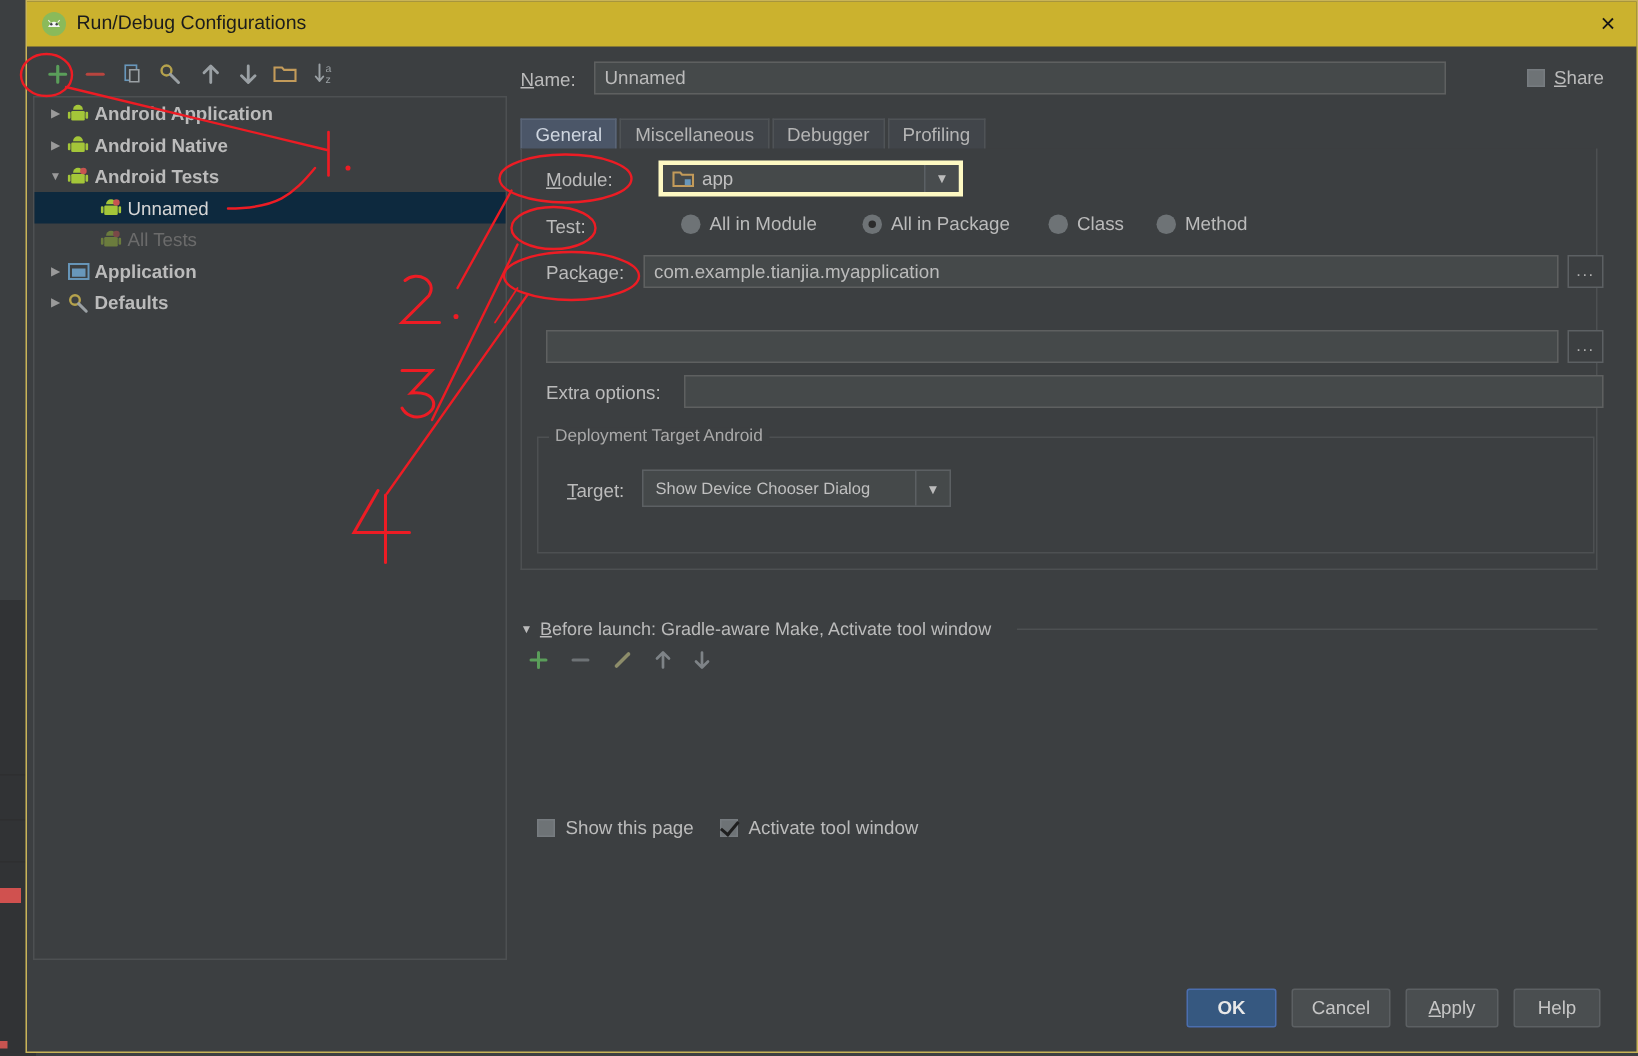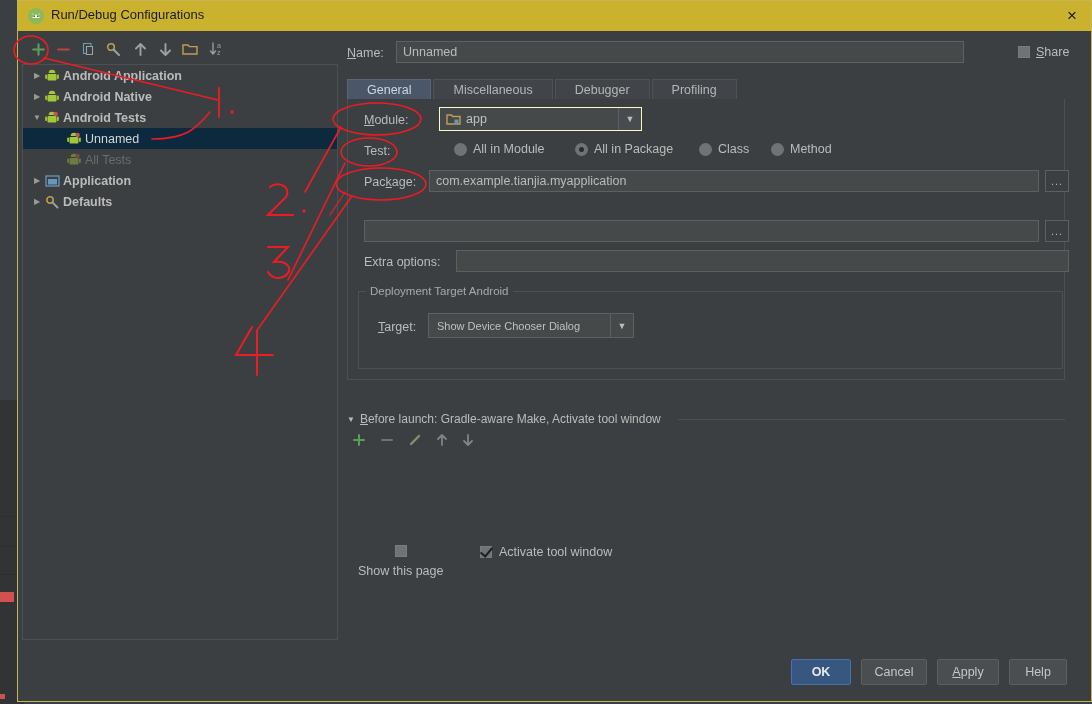--- a/index.html
+++ b/index.html
@@ -39,29 +39,29 @@
   .tico{width:18px;display:inline-block;text-align:center;}
 
   
   .splitter{position:absolute;left:333px;top:330px;width:6px;height:30px;}
   .splitter i{position:absolute;width:2px;height:2px;background:#8b8b8b;border-radius:50%;}
   .lbl{font-size:12.5px;color:#bbbbbb;font-family:"Liberation Sans",sans-serif;}
   .u{text-decoration:underline;}
   .field{background:#45494a;border:1px solid #5e6060;box-sizing:border-box;color:#bbbbbb;
          font-size:12.5px;padding:2px 6px;font-family:"Liberation Sans",sans-serif;}
   .tabbar{position:absolute;left:346px;top:77px;height:22px;display:flex;align-items:flex-end;}
-  .tab{height:21px;padding:0 19px;font-size:12.5px;color:#b5b5b5;display:flex;align-items:center;
+  .tab{height:21px;padding:0 9px;font-size:12.5px;color:#b5b5b5;display:flex;align-items:center;
        background:#41454a;border:1px solid #4f5356;border-bottom:none;margin-right:2px;
        box-sizing:border-box;}
   .tab.active{background:#4b5668;color:#cfd6e0;border-color:#5a6577;}
 
   .panel{position:absolute;left:346px;top:98px;width:718px;height:281px;
          border:1px solid #4d5052;border-top:none;box-sizing:border-box;background:#3c3f41;}
 
-  .combo{position:absolute;background:#45494a;border:1px solid #fef9c3;box-sizing:border-box;
+  .combo{position:absolute;background:#45494a;border:3px solid #fef9c3;box-sizing:border-box;
          display:flex;align-items:center;}
   .combo .cv{flex:1;font-size:12.5px;color:#c0c0c0;padding-left:6px;display:flex;align-items:center;gap:5px;}
   .combo .carrow{width:22px;height:100%;border-left:1px solid #5b6064;display:flex;
                  align-items:center;justify-content:center;color:#bcbcbc;font-size:9px;background:#484c4e;}
   .combo2{position:absolute;background:#45494a;border:1px solid #5c6063;box-sizing:border-box;
           display:flex;align-items:center;}
   .combo2 .cv{flex:1;font-size:11px;color:#c0c0c0;padding-left:8px;}
   .combo2 .carrow{width:22px;height:100%;border-left:1px solid #5c6063;display:flex;
                  align-items:center;justify-content:center;color:#bcbcbc;font-size:9px;}
 
@@ -386,21 +386,21 @@
           </svg>
       </span>
       <span>
         <svg width="12" height="14" viewBox="0 0 12 14" style="display:block">
             <path d="M6 2v9M2 8l4 4 4-4" stroke="#7e8387" stroke-width="1.8" fill="none" stroke-linecap="round" stroke-linejoin="round"></path>
           </svg>
       </span>
     </div>
 
 
-    <div class="btm" style="left:340px;top:544px;flex-direction:column;">
+    <div class="btm" style="left:340px;top:544px;">
       <span class="chk"></span>
       <span>Show this page</span>
     </div>
     <div class="btm" style="left:462px;top:544px;">
       <span class="chk on"></span>
       <span>Activate tool window</span>
     </div>
 
     <div class="btn primary" style="left:773px;top:658px;width:60px;">OK</div>
     <div class="btn" style="left:843px;top:658px;width:66px;">Cancel</div>

